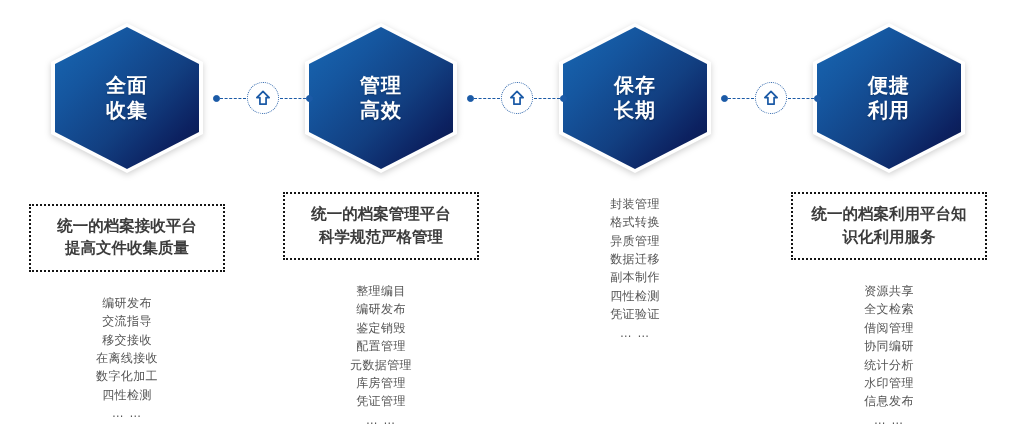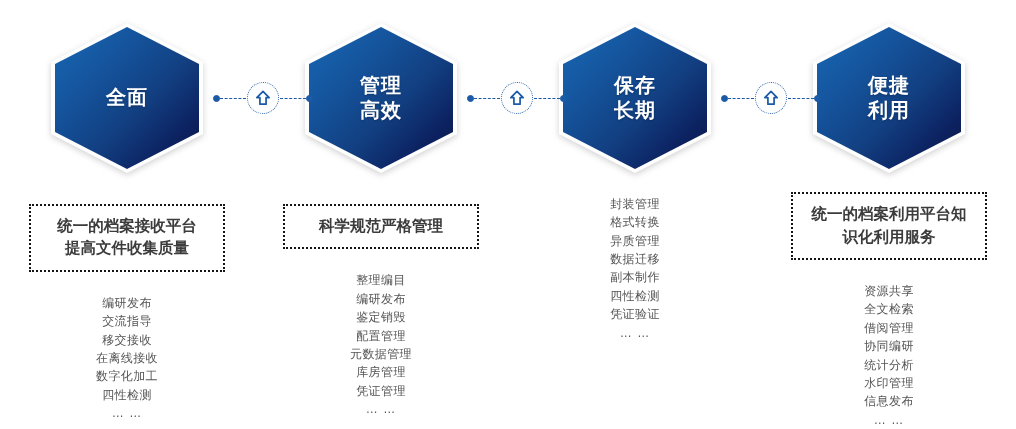--- a/index.html
+++ b/index.html
@@ -160,20 +160,21 @@
 <div id="stage">
 
   <div class="columns">
 
     <div class="column">
       <div class="hex-wrap">
         <div class="hex-outer"></div>
         <div class="hex-inner"></div>
         <div class="hex-label">
           <span>全面</span>
+          <span>收集</span>
         </div>
       </div>
       <div class="caption-box">
         <span>统一的档案接收平台</span>
         <span>提高文件收集质量</span>
       </div>
       <div class="item-list">
         <span class="item">编研发布</span>
         <span class="item">交流指导</span>
         <span class="item">移交接收</span>
@@ -187,20 +188,21 @@
     <div class="column">
       <div class="hex-wrap">
         <div class="hex-outer"></div>
         <div class="hex-inner"></div>
         <div class="hex-label">
           <span>管理</span>
           <span>高效</span>
         </div>
       </div>
       <div class="caption-box">
+        <span>统一的档案管理平台</span>
         <span>科学规范严格管理</span>
       </div>
       <div class="item-list">
         <span class="item">整理编目</span>
         <span class="item">编研发布</span>
         <span class="item">鉴定销毁</span>
         <span class="item">配置管理</span>
         <span class="item">元数据管理</span>
         <span class="item">库房管理</span>
         <span class="item">凭证管理</span>

